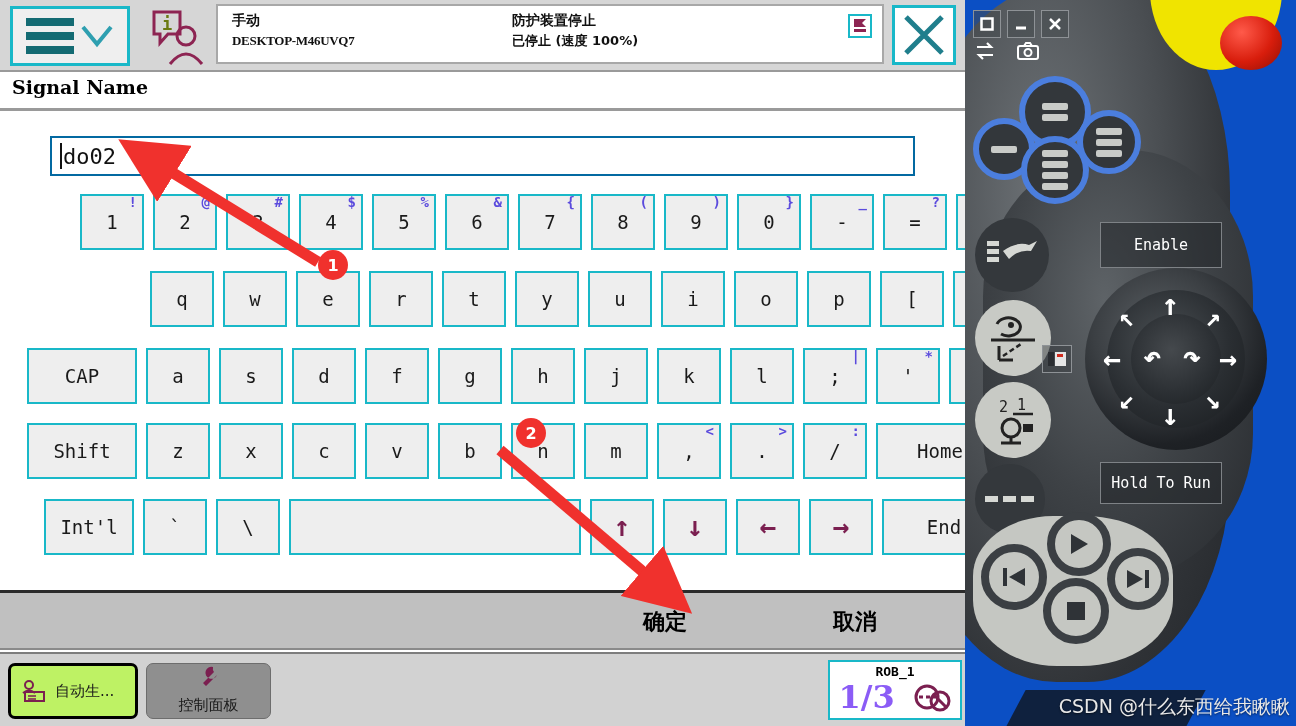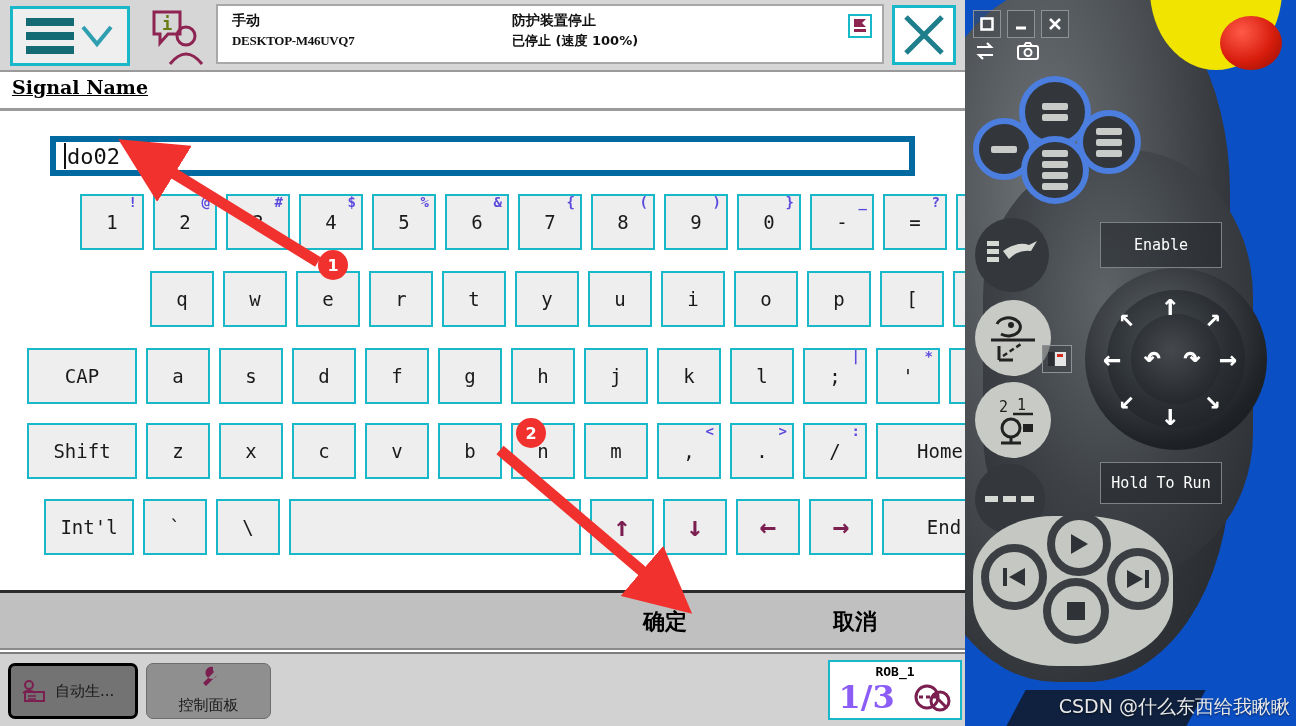--- a/index.html
+++ b/index.html
@@ -48,30 +48,30 @@
 
   .close-btn {
     position: absolute; left: 892px; top: 5px; width: 64px; height: 60px;
     background: #ffffff; border: 3px solid #19b8c8;
     display: flex; align-items: center; justify-content: center;
   }
 
   .page-title {
     position: absolute; left: 12px; top: 76px;
     font-family: "DejaVu Serif", "Liberation Serif", serif;
-    font-size: 19px; font-weight: bold; color: #000; text-decoration: underline;
+    font-size: 19px; font-weight: bold; color: #000;
   }
   .title-rule { position: absolute; left: 0; top: 108px; width: 965px; height: 3px; background: #9a9a9a; }
 
   
   .kbd-area { position: absolute; left: 0; top: 111px; width: 965px; height: 473px; background: #fff; }
 
   .txtfield {
     position: absolute; left: 50px; top: 25px; width: 865px; height: 40px;
-    background: #ffffff; border: 6px solid #0369a1;
+    background: #ffffff; border: 2px solid #0369a1;
     display: flex; align-items: center; padding-left: 8px;
     font-family: "DejaVu Sans Mono", monospace; font-size: 22px; color: #111;
   }
   .caret { display:inline-block; width:2px; height:26px; background:#111; margin-right:1px; }
 
   .krow { position: absolute; display: flex; gap: 9px; }
   .key {
     position: relative;
     background: #eeeeee; border: 2px solid #19b8c8;
     display: flex; align-items: center; justify-content: center;
@@ -111,21 +111,21 @@
     position: absolute; left: 0; top: 652px; width: 965px; height: 74px;
     background: #d2d2d2; border-top: 2px solid #7d7d7d;
   }
   .task {
     position: absolute; top: 9px; height: 56px;
     display: flex; align-items: center; gap: 8px; padding: 0 10px;
     font-family: "DejaVu Sans", "Liberation Sans", sans-serif;
     font-size: 15px; color: #1a1a1a;
     border-radius: 7px;
   }
-  #task-1 { left: 8px; width: 130px; background: #737373; border: 3px solid #000; }
+  #task-1 { left: 8px; width: 130px; background: #bef264; border: 3px solid #000; }
   #task-2 { left: 146px; width: 125px; background: #8f8f8f; border: 1px solid #6d6d6d; flex-direction: column; }
 
   .robbox {
     position: absolute; left: 828px; top: 660px; width: 134px; height: 60px;
     background: #ffffff; border: 2px solid #19b8c8;
   }
   .rob-title {
     text-align: center; font-family: "DejaVu Sans Mono", monospace;
     font-size: 13px; font-weight: bold; color: #000; margin-top: 2px;
   }

